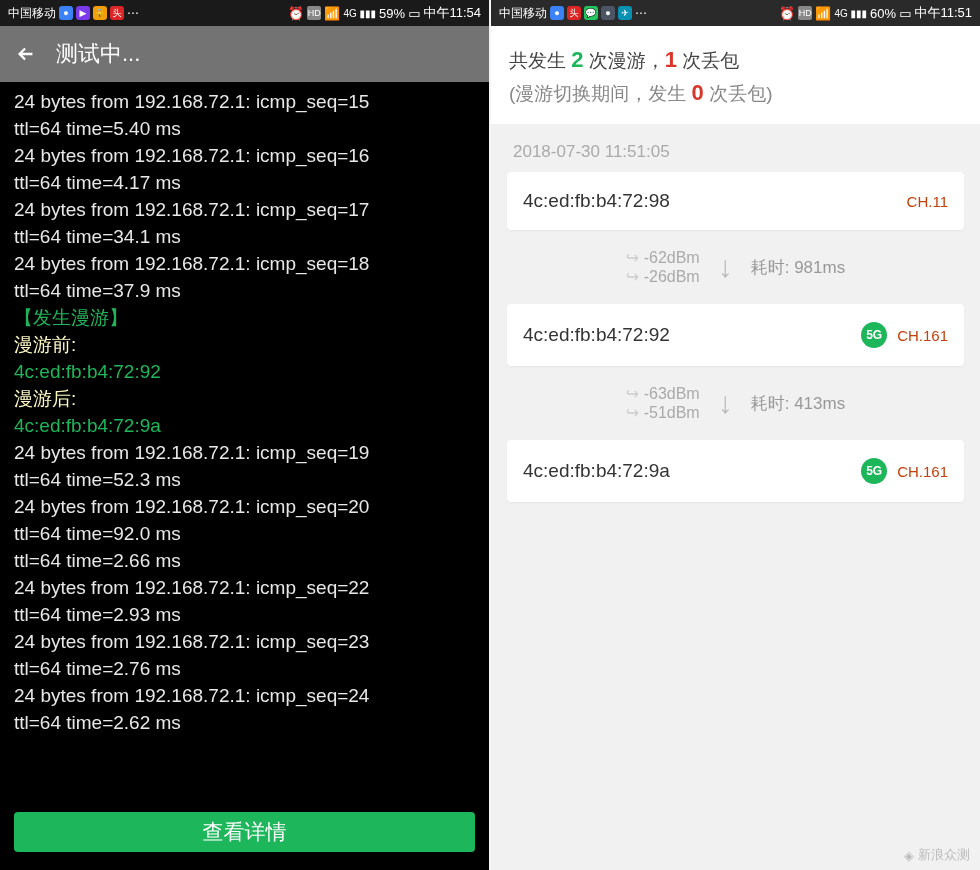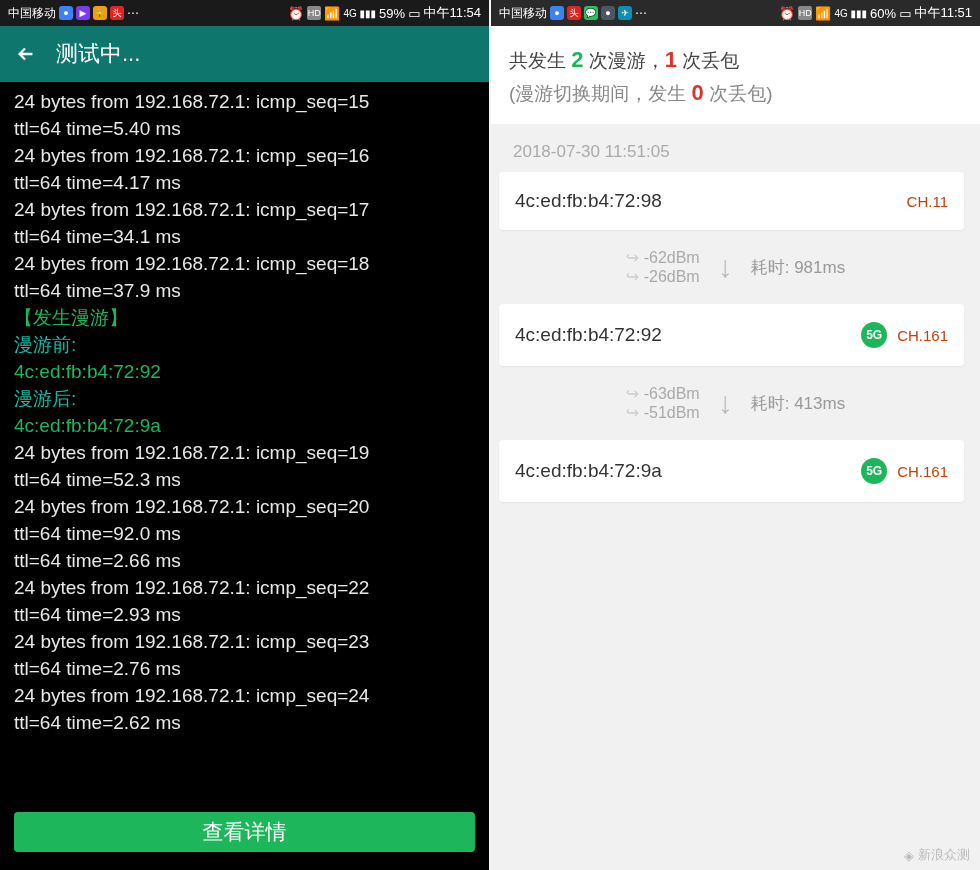--- a/index.html
+++ b/index.html
@@ -22,55 +22,55 @@
       font-size: 12px; color: #fff; 
     }
     .phone-left .status-bar { background: #1a1a1a; }
     .phone-right .status-bar { background: #2a2a2a; }
     .status-left { display: flex; align-items: center; gap: 3px; }
     .status-right { margin-left: auto; display: flex; align-items: center; gap: 3px; font-size: 13px; }
     .st-dot { width: 14px; height: 14px; border-radius: 3px; display:inline-flex; align-items:center; justify-content:center; font-size:9px; }
 
     
     .header {
-      height: 56px; background: #0f766e; color: #fff; display: flex; align-items: center;
+      height: 56px; background: #737373; color: #fff; display: flex; align-items: center;
       padding: 0 14px; gap: 18px;
     }
     .header-title { font-size: 22px; font-weight: 500; }
     .back-icon, .share-icon { width: 24px; height: 24px; display:flex; align-items:center; justify-content:center;}
 
     
     .terminal {
       flex: 1; padding: 6px 14px 0 14px; color: #e0e0e0; font-size: 19px;
       line-height: 27px; overflow: hidden;
     }
     .ping-line { color: #e8e8e8; font-family: Arial, sans-serif; word-break: break-all; }
     .roam-header { color: #1eb65a; }
-    .roam-label { color: #14b8a6; }
+    .roam-label { color: #fef9c3; }
     .roam-mac { color: #1eb65a; }
 
     .details-btn {
       margin: 8px 14px 18px 14px; height: 40px; background: #1eb65a; color: #fff;
       border-radius: 4px; display: flex; align-items: center; justify-content: center;
       font-size: 21px;
     }
 
     
     .right-body { flex: 1; background: #f0f1f0; padding: 0; overflow: hidden; }
     .summary-card {
       background: #fff; padding: 18px 18px 14px 18px; margin-bottom: 18px;
       font-size: 19px; color: #444; line-height: 32px;
     }
     .num-green { color: #1eb65a; font-weight: 600; font-size: 22px; }
     .num-red { color: #d9362b; font-weight: 600; font-size: 22px; }
     .summary-sub { color: #888; }
     .timestamp { color: #aaa; font-size: 17px; margin: 16px 0 10px 22px; }
 
     .bssid-card {
-      background: #fff; border-radius: 4px; margin: 0 16px 0 8px; padding: 18px 16px;
+      background: #fff; border-radius: 4px; margin: 0 16px 0 16px; padding: 18px 16px;
       display: flex; align-items: center; justify-content: space-between;
       box-shadow: 0 1px 2px rgba(0,0,0,0.05);
     }
     .bssid-mac { font-size: 19px; color: #333; }
     .bssid-right { display: flex; align-items: center; gap: 10px; }
     .badge-5g {
       background: #1eb65a; color: #fff; width: 26px; height: 26px; border-radius: 50%;
       font-size: 12px; font-weight: 700; display: flex; align-items: center; justify-content: center;
     }
     .channel { color: #c2410c; font-size: 15px; }

